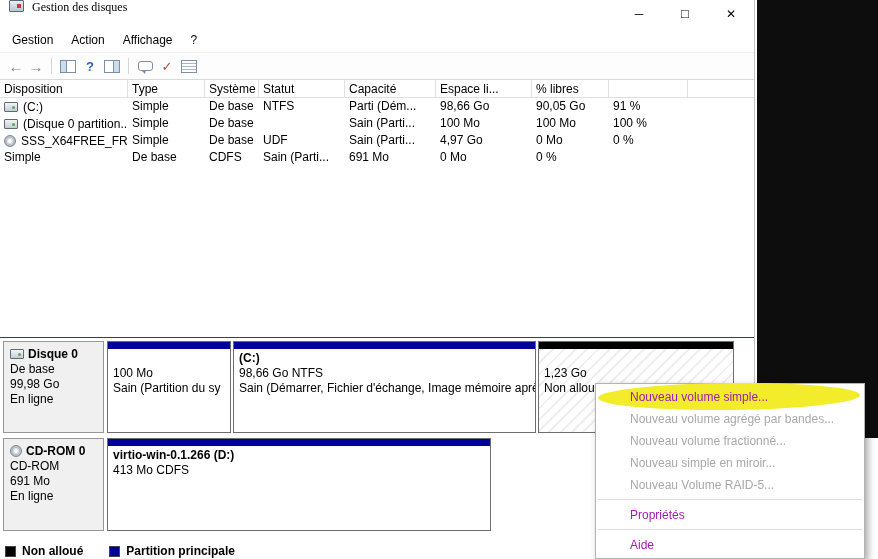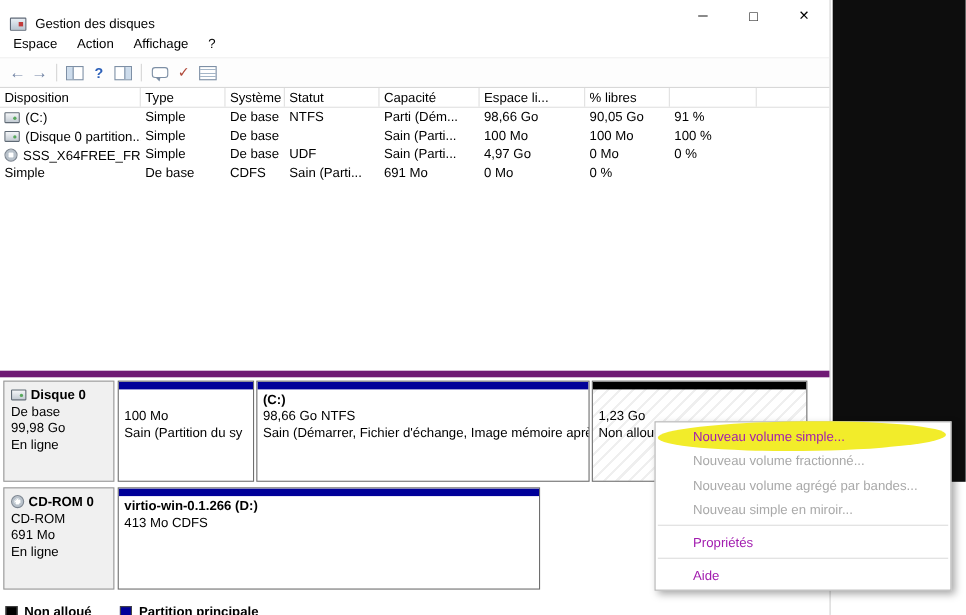--- a/index.html
+++ b/index.html
@@ -8,21 +8,21 @@
     position:relative; overflow:hidden; background:#ffffff;
     font-family:"Liberation Sans","DejaVu Sans",sans-serif; font-size:12px; color:#000;
   }
 
   
   .black-region { position:absolute; left:757px; top:0; width:121px; height:438px; background:#0d0d0d; z-index:1; }
 
   
   .window { position:absolute; left:0; top:0; width:755px; height:559px; background:#fff; border-right:1px solid #c3c3c3; z-index:2; }
 
-  .titlebar { height:28px; display:flex; align-items:flex-end; background:#fff; }
+  .titlebar { height:28px; display:flex; align-items:flex-start; background:#fff;font-family:Liberation Serif, serif; }
   .app-icon { width:15px; height:12px; margin-left:9px; border:1px solid #5c6775; border-radius:1px;
     background:linear-gradient(#e8eef4,#b9c6d2); position:relative; }
   .app-icon::after { content:""; position:absolute; right:2px; top:3px; width:4px; height:4px; background:#c23b3b; }
   .title-text { margin-left:8px; }
   .win-controls { margin-left:auto; display:flex; height:100%; }
   .win-btn { width:46px; height:100%; display:flex; align-items:center; justify-content:center; font-size:12px; cursor:default; }
   .glyph-max { font-size:13px; }
 
   .menubar { height:24px; display:flex; align-items:center; padding-left:3px; background:#fff; }
   .menubar-item { padding:4px 9px; }
@@ -49,21 +49,21 @@
   .lv-c { padding:1px 4px; white-space:nowrap; overflow:hidden; }
   .c-volume { display:flex; align-items:center; gap:5px; }
 
   .ic-drive { display:inline-block; flex:0 0 auto; width:14px; height:10px; border:1px solid #5f6a75; border-radius:1px;
     background:linear-gradient(#f4f6f8,#c4ccd4); position:relative; }
   .ic-drive::after { content:""; position:absolute; right:2px; top:3px; width:3px; height:3px; border-radius:50%; background:#58a85c; }
   .ic-cd { display:inline-block; flex:0 0 auto; width:12px; height:12px; border-radius:50%; border:1px solid #7d8691;
     background:radial-gradient(circle at 50% 50%, #ffffff 0 2px, #d7dde2 2px 3px, #b9c2cb 3px 6px); }
 
   
-  .graph-pane { position:relative; height:222px; border-top:6px solid #701a75; background:#fff;text-decoration:underline; }
+  .graph-pane { position:relative; height:222px; border-top:1px solid #701a75; background:#fff;text-decoration:underline; }
   .disk-row { position:absolute; left:3px; width:732px; }
   .disk-row.r1 { top:3px; height:92px; }
   .disk-row.r2 { top:100px; height:93px; }
   .disk-head { position:absolute; left:0; top:0; width:101px; height:100%; background:#f0f0f0; border:1px solid #979797; padding:4px 6px; }
   .dh-title { display:flex; align-items:center; line-height:16px; }
   .dh-name { font-weight:bold; margin-left:4px; white-space:nowrap; }
   .dh-line { line-height:15px; white-space:nowrap; }
   .part { position:absolute; top:0; height:100%; border:1px solid #6e6e6e; background:#fff; overflow:hidden; }
   .part.unalloc { background:repeating-linear-gradient(135deg,#ffffff 0 6px,#efefef 6px 8px); }
   .part-stripe { height:7px; }
@@ -101,21 +101,21 @@
       <div class="win-btn">
           <span class="glyph-max">□</span>
         </div>
       <div class="win-btn">
           <span>✕</span>
         </div>
     </div>
   </div>
 
   <div class="menubar">
-    <span class="menubar-item">Espace</span>
+    <span class="menubar-item">Gestion</span>
     <span class="menubar-item">Action</span>
     <span class="menubar-item">Affichage</span>
     <span class="menubar-item">?</span>
   </div>
 
   <div class="toolbar">
     <span class="tb-arrow">←</span>
     <span class="tb-arrow">→</span>
     <span class="tb-sep"></span>
     <span class="tb-slot">
@@ -281,27 +281,30 @@
     </div>
   </div>
 </div>
 
 <div class="context-menu">
   <div class="menu-item">
     <span class="hl-ellipse" style="background-color: rgb(242, 236, 42);"></span>
     <span class="mi-label">Nouveau volume simple...</span>
   </div>
   <div class="menu-item disabled">
+    <span class="mi-label">Nouveau volume agrégé par bandes...</span>
+  </div>
+  <div class="menu-item disabled">
     <span class="mi-label">Nouveau volume fractionné...</span>
-  </div>
-  <div class="menu-item disabled">
-    <span class="mi-label">Nouveau volume agrégé par bandes...</span>
   </div>
   <div class="menu-item disabled">
     <span class="mi-label">Nouveau simple en miroir...</span>
+  </div>
+  <div class="menu-item disabled">
+    <span class="mi-label">Nouveau Volume RAID-5...</span>
   </div>
   <div class="menu-sep"></div>
   <div class="menu-item">
     <span class="mi-label">Propriétés</span>
   </div>
   <div class="menu-sep"></div>
   <div class="menu-item">
     <span class="mi-label">Aide</span>
   </div>
 </div>

